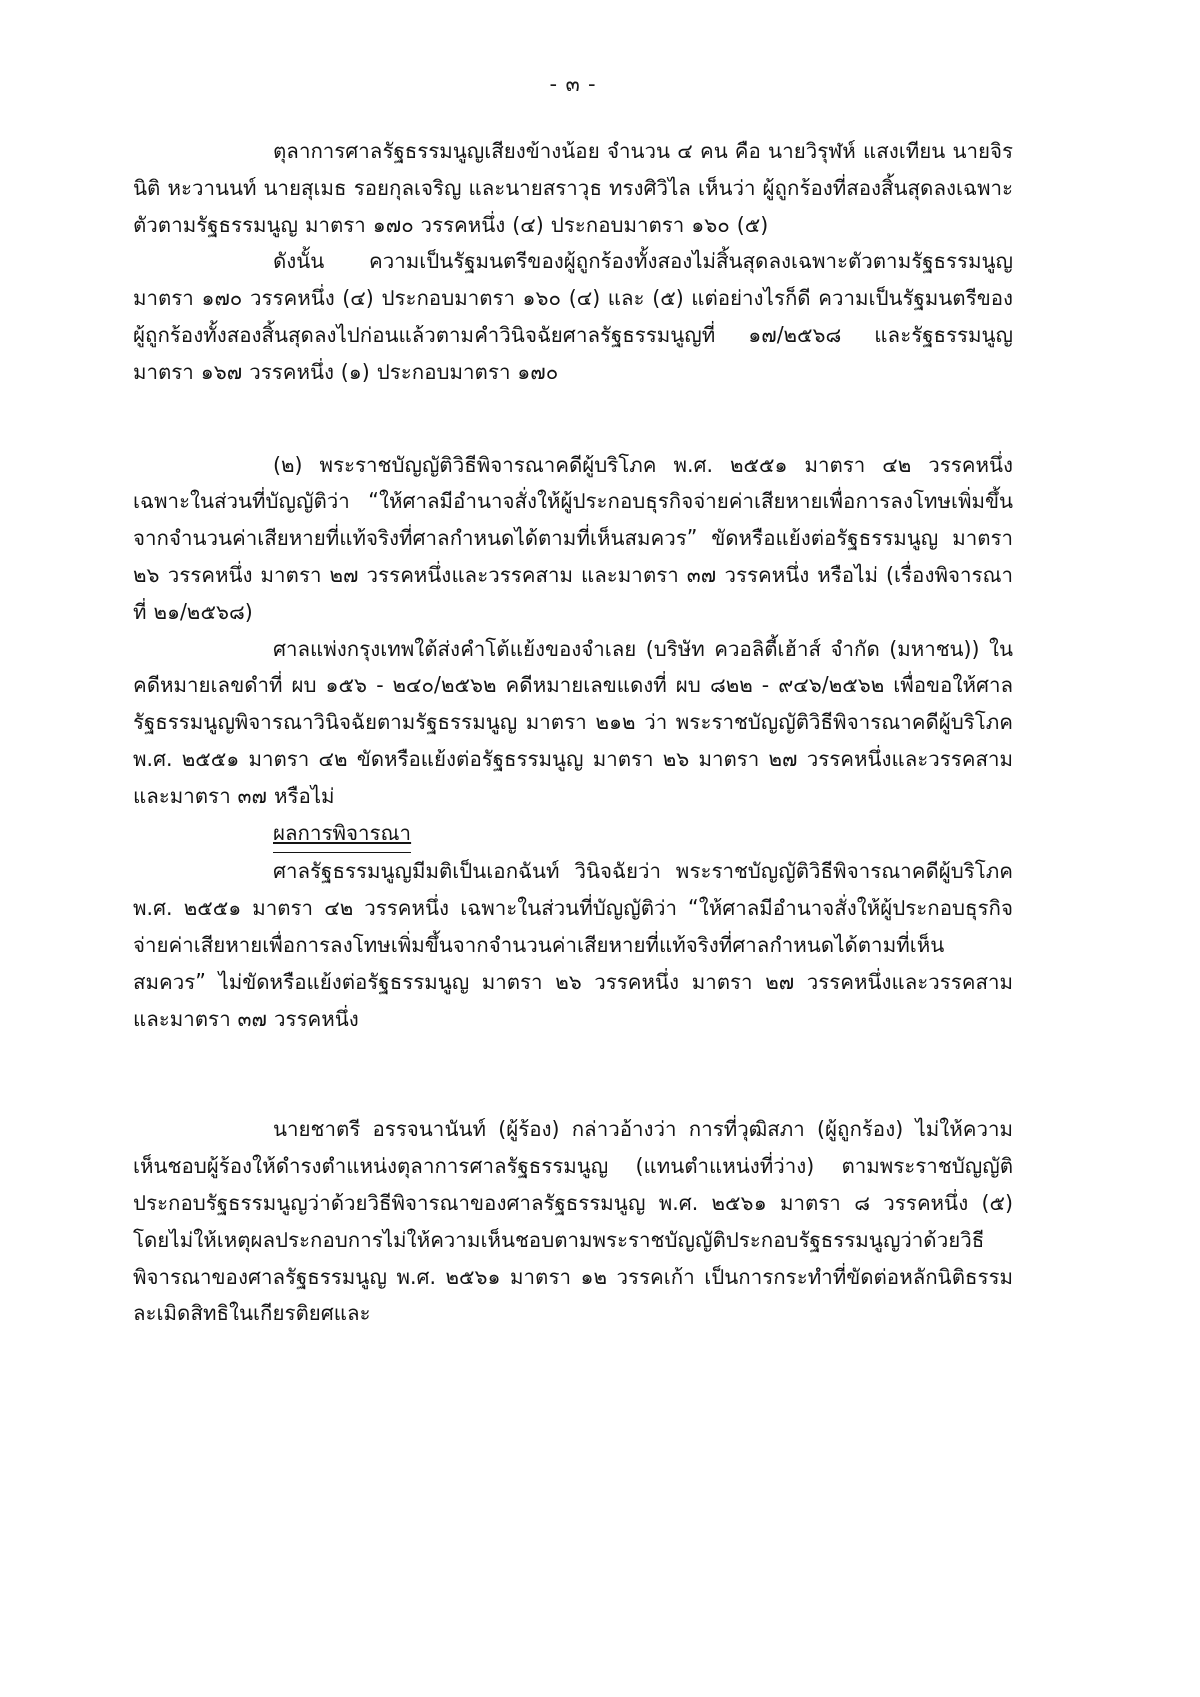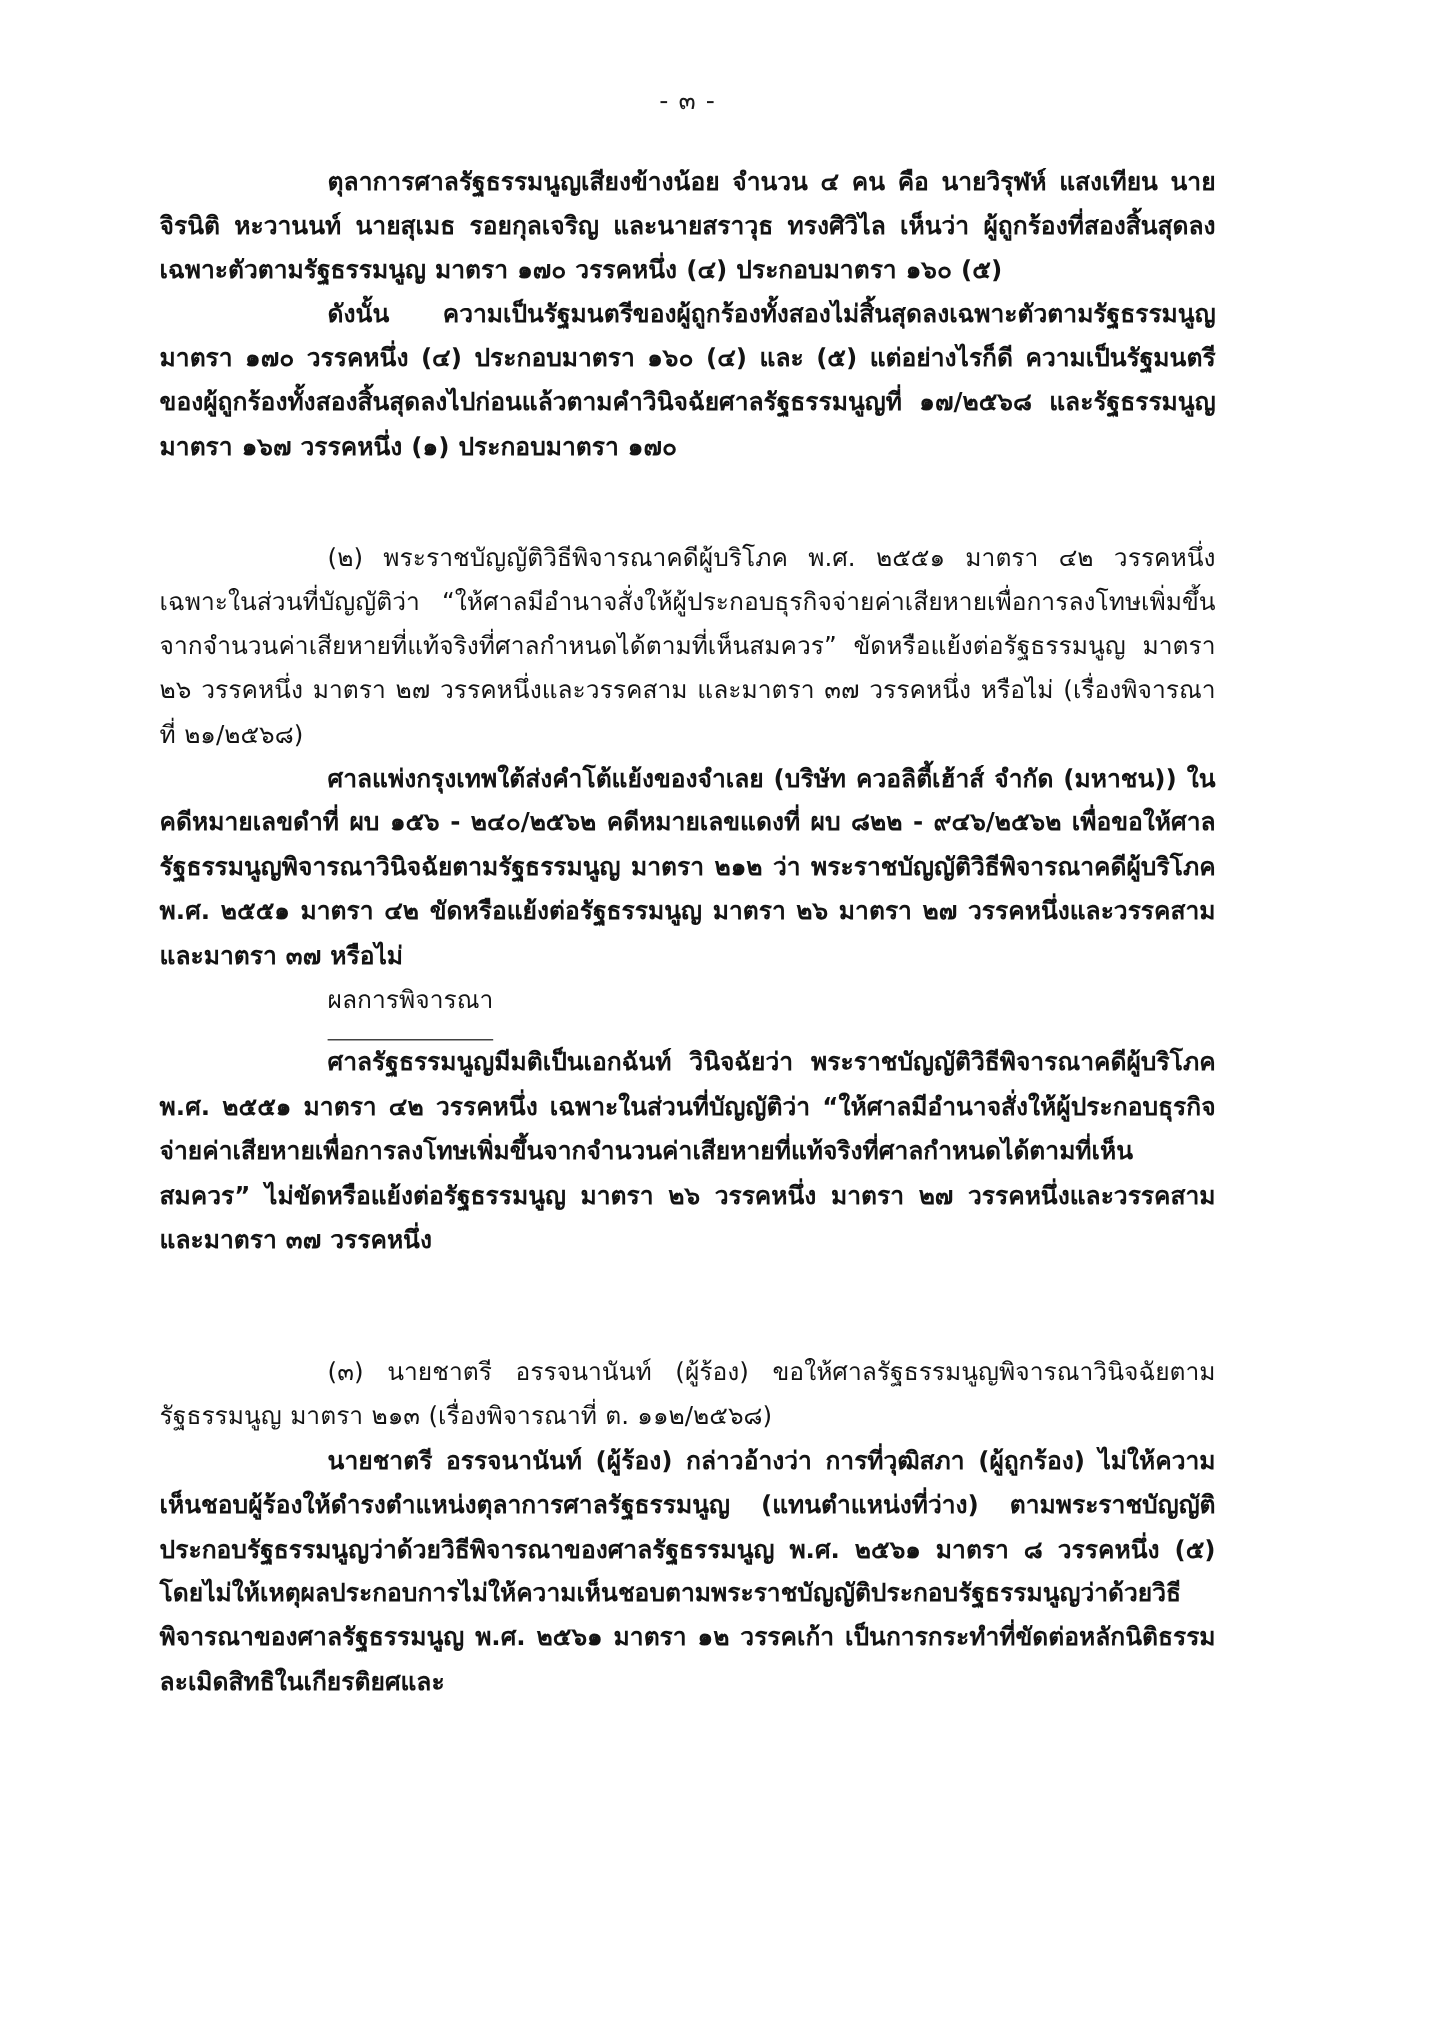--- a/index.html
+++ b/index.html
@@ -41,40 +41,41 @@
   }
   p.para {
     margin: 0;
     font-size: 20.5px;
     line-height: 36.8px;
     text-align: justify;
     text-justify: inter-word;
     text-align-last: left;
     color: #141414;
     font-family: "DejaVu Sans", "Liberation Sans", sans-serif;
-    font-weight: 700;
+    font-weight: 400;
     word-spacing: 0.02em;
     -webkit-font-smoothing: antialiased;
   }
   p.para.indent::before {
     content: "";
     display: inline-block;
     width: 140px;
   }
   p.bold {
     font-weight: 400;
   }
   p.bold.indent::before {
     width: 140px;
   }
   .heading-underline {
     display: inline-block;
     border-bottom: 1.6px solid #141414;
-    padding-bottom: 15px;
+    padding-bottom: 1px;
     font-weight: 400;
+    text-decoration: underline;
   }
   .gap-lg { height: 56px; }
   .gap-xl { height: 74px; }
   .heading-row {
     margin: 0;
     font-size: 20.5px;
     line-height: 36.8px;
     color: #141414;
     font-family: "DejaVu Sans", "Liberation Sans", sans-serif;
     padding-left: 140px;
@@ -102,19 +103,18 @@
       <p class="para indent">ศาลแพ่งกรุงเทพใต้ส่งคำโต้แย้งของจำเลย (บริษัท ควอลิตี้เฮ้าส์ จำกัด (มหาชน)) ในคดีหมายเลขดำที่ ผบ ๑๕๖ - ๒๔๐/๒๕๖๒ คดีหมายเลขแดงที่ ผบ ๘๒๒ - ๙๔๖/๒๕๖๒ เพื่อขอให้ศาลรัฐธรรมนูญพิจารณาวินิจฉัยตามรัฐธรรมนูญ มาตรา ๒๑๒ ว่า พระราชบัญญัติวิธีพิจารณาคดีผู้บริโภค พ.ศ. ๒๕๕๑ มาตรา ๔๒ ขัดหรือแย้งต่อรัฐธรรมนูญ มาตรา ๒๖ มาตรา ๒๗ วรรคหนึ่งและวรรคสาม และมาตรา ๓๗ หรือไม่</p>
 
       <div class="heading-row">
         <span class="heading-underline">ผลการพิจารณา</span>
       </div>
 
       <p class="para indent">ศาลรัฐธรรมนูญมีมติเป็นเอกฉันท์ วินิจฉัยว่า พระราชบัญญัติวิธีพิจารณาคดีผู้บริโภค พ.ศ. ๒๕๕๑ มาตรา ๔๒ วรรคหนึ่ง เฉพาะในส่วนที่บัญญัติว่า “ให้ศาลมีอำนาจสั่งให้ผู้ประกอบธุรกิจจ่ายค่าเสียหายเพื่อการลงโทษเพิ่มขึ้นจากจำนวนค่าเสียหายที่แท้จริงที่ศาลกำหนดได้ตามที่เห็นสมควร” ไม่ขัดหรือแย้งต่อรัฐธรรมนูญ มาตรา ๒๖ วรรคหนึ่ง มาตรา ๒๗ วรรคหนึ่งและวรรคสาม และมาตรา ๓๗ วรรคหนึ่ง</p>
 
       <div class="gap-xl"></div>
 
-      <p class="para bold indent">(๓) นายชาตรี อรรจนานันท์ (ผู้ร้อง) ขอให้ศาลรัฐธรรมนูญพิจารณาวินิจฉัยตามรัฐธรรมนูญ มาตรา ๒๑๓ (เรื่องพิจารณาที่ ต. ๑๑๒/๒๕๖๘)</p>
 
       <p class="para indent">นายชาตรี อรรจนานันท์ (ผู้ร้อง) กล่าวอ้างว่า การที่วุฒิสภา (ผู้ถูกร้อง) ไม่ให้ความเห็นชอบผู้ร้องให้ดำรงตำแหน่งตุลาการศาลรัฐธรรมนูญ (แทนตำแหน่งที่ว่าง) ตามพระราชบัญญัติประกอบรัฐธรรมนูญว่าด้วยวิธีพิจารณาของศาลรัฐธรรมนูญ พ.ศ. ๒๕๖๑ มาตรา ๘ วรรคหนึ่ง (๕) โดยไม่ให้เหตุผลประกอบการไม่ให้ความเห็นชอบตามพระราชบัญญัติประกอบรัฐธรรมนูญว่าด้วยวิธีพิจารณาของศาลรัฐธรรมนูญ พ.ศ. ๒๕๖๑ มาตรา ๑๒ วรรคเก้า เป็นการกระทำที่ขัดต่อหลักนิติธรรม ละเมิดสิทธิในเกียรติยศและ</p>
 
     </div>
   </div>
 </div>
 
 </body></html>

